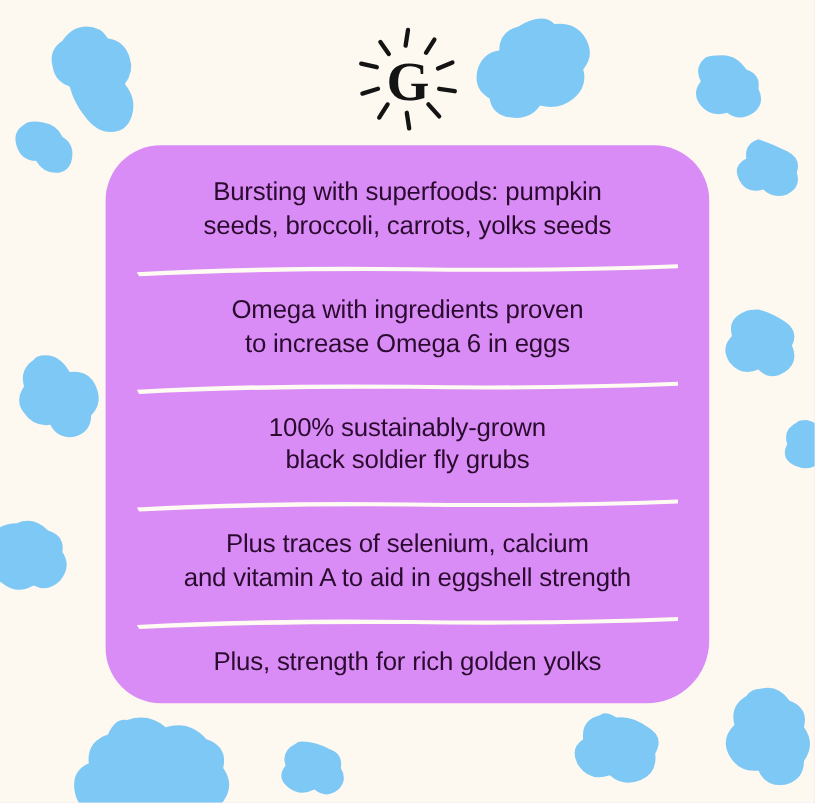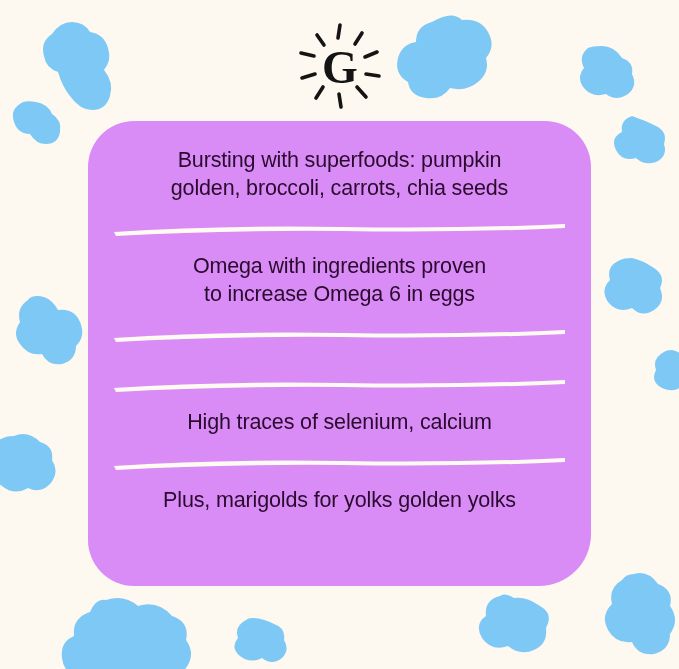--- a/index.html
+++ b/index.html
@@ -130,55 +130,60 @@
       <line x1="5" y1="31" x2="18" y2="34"></line>
       <line x1="21" y1="13" x2="28" y2="23"></line>
     </g>
     <text x="44" y="61" text-anchor="middle" font-family="Liberation Serif, serif" font-size="46" font-weight="700" fill="#141414">G</text>
   </svg>
 
   <div id="benefits-card">
 
     <div class="benefit-item">
       <div class="benefit-text">Bursting with superfoods: pumpkin</div>
-      <div class="benefit-text">golden, broccoli, carrots, chia seeds</div>
+      <div class="benefit-text">seeds, broccoli, carrots, yolks seeds</div>
     </div>
 
     <div class="sp-a"></div>
     <svg class="divider" viewBox="0 0 460 20" preserveAspectRatio="none">
       <path d="M4 13 Q110 6 232 8 Q348 10 456 5 L456 9 Q348 14 232 12 Q110 11 6 17 Z" fill="#FFFBF2"></path>
     </svg>
     <div class="sp-b"></div>
 
     <div class="benefit-item">
       <div class="benefit-text">Omega with ingredients proven</div>
       <div class="benefit-text">to increase Omega 6 in eggs</div>
     </div>
 
     <div class="sp-a"></div>
     <svg class="divider" viewBox="0 0 460 20" preserveAspectRatio="none">
       <path d="M4 13 Q110 6 232 8 Q348 10 456 5 L456 9 Q348 14 232 12 Q110 11 6 17 Z" fill="#FFFBF2"></path>
     </svg>
     <div class="sp-b"></div>
 
-
-    <div class="sp-a"></div>
-    <svg class="divider" viewBox="0 0 460 20" preserveAspectRatio="none">
-      <path d="M4 13 Q110 6 232 8 Q348 10 456 5 L456 9 Q348 14 232 12 Q110 11 6 17 Z" fill="#FFFBF2"></path>
-    </svg>
-    <div class="sp-b"></div>
-
     <div class="benefit-item">
-      <div class="benefit-text">High traces of selenium, calcium</div>
+      <div class="benefit-text">100% sustainably-grown</div>
+      <div class="benefit-text">black soldier fly grubs</div>
     </div>
 
     <div class="sp-a"></div>
     <svg class="divider" viewBox="0 0 460 20" preserveAspectRatio="none">
       <path d="M4 13 Q110 6 232 8 Q348 10 456 5 L456 9 Q348 14 232 12 Q110 11 6 17 Z" fill="#FFFBF2"></path>
     </svg>
     <div class="sp-b"></div>
 
     <div class="benefit-item">
-      <div class="benefit-text">Plus, marigolds for yolks golden yolks</div>
+      <div class="benefit-text">Plus traces of selenium, calcium</div>
+      <div class="benefit-text">and vitamin A to aid in eggshell strength</div>
+    </div>
+
+    <div class="sp-a"></div>
+    <svg class="divider" viewBox="0 0 460 20" preserveAspectRatio="none">
+      <path d="M4 13 Q110 6 232 8 Q348 10 456 5 L456 9 Q348 14 232 12 Q110 11 6 17 Z" fill="#FFFBF2"></path>
+    </svg>
+    <div class="sp-b"></div>
+
+    <div class="benefit-item">
+      <div class="benefit-text">Plus, strength for rich golden yolks</div>
     </div>
 
   </div>
 </div>
 
 </body></html>

